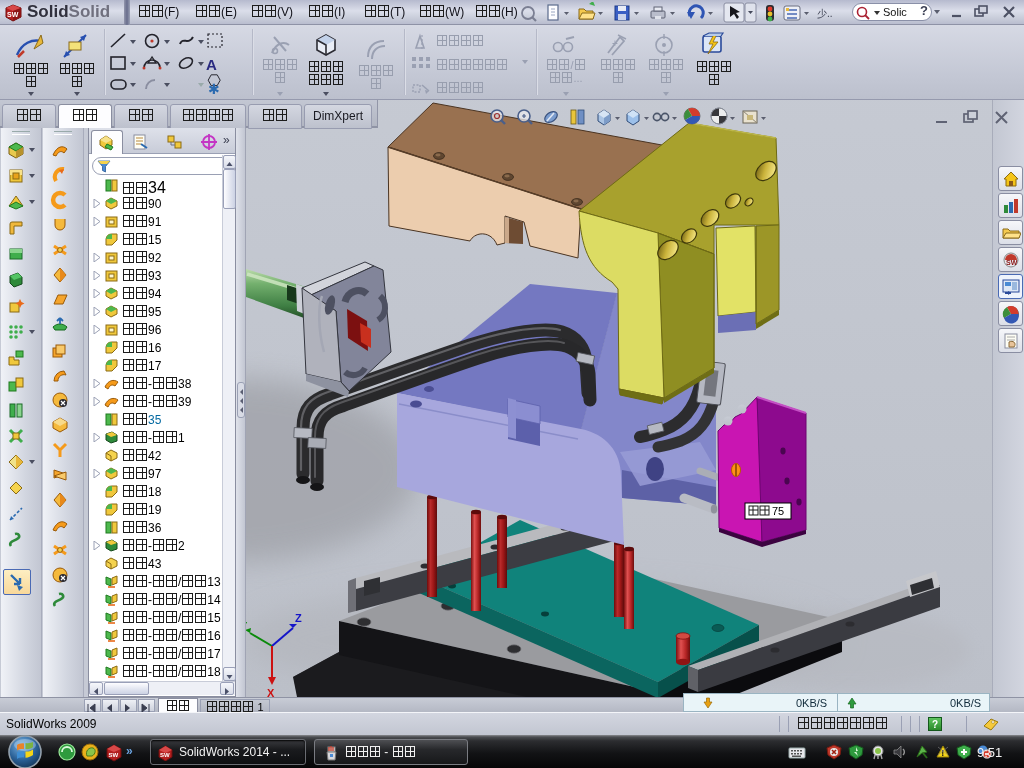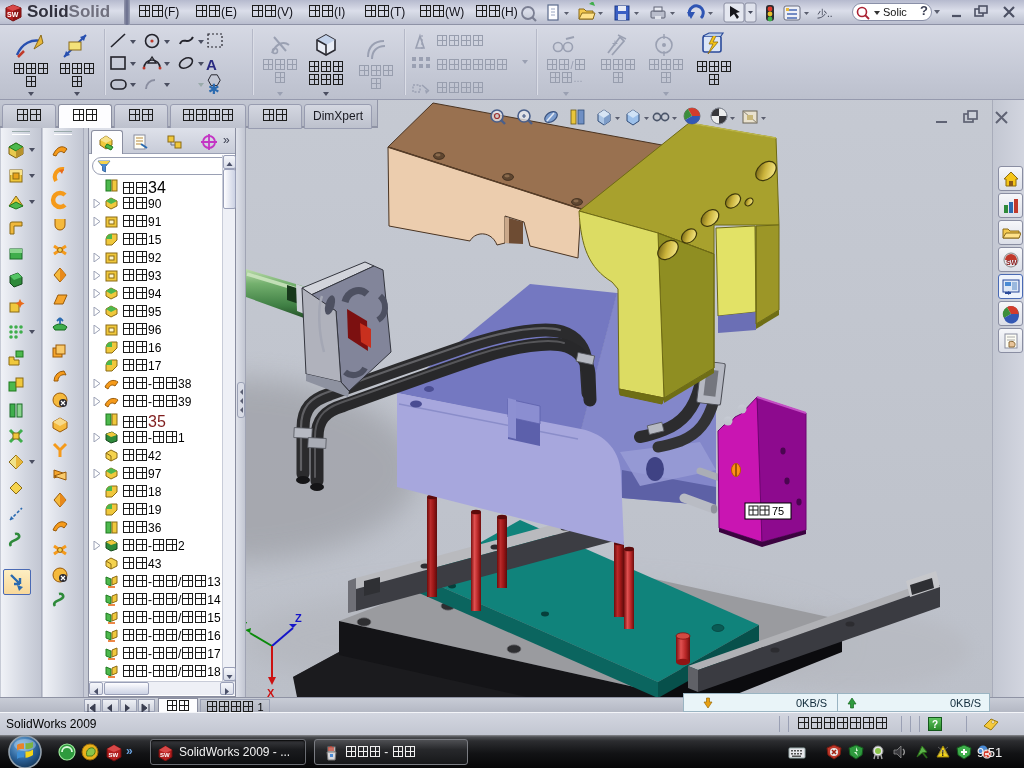--- a/index.html
+++ b/index.html
@@ -811,21 +811,21 @@
         <path d="M1,0 L7,4.5 L1,9 Z" fill="none" stroke="#9aa0b4" stroke-width="1"></path>
       </svg>
       <svg class="abs" style="left:15px;top:266px" width="15" height="15" viewBox="0 0 15 15">
         <path d="M1,11 C4,4 10,3 14,6 L11,10 C8,8 6,9 4,13 Z" fill="#f59a1a" stroke="#9a5a08"></path>
       </svg>
       <span class="abs row" style="left:33px;top:267px;font-size:12px;color:#000"><i class="g" style="width:11px;height:12px"></i><i class="g" style="width:11px;height:12px"></i>-<i class="g" style="width:11px;height:12px"></i><i class="g" style="width:11px;height:12px"></i>39</span>
       <svg class="abs" style="left:15px;top:284px" width="15" height="15" viewBox="0 0 15 15">
         <rect x="2" y="2" width="5" height="11" fill="#4db84d" stroke="#1f7a1f"></rect>
         <rect x="8" y="2" width="5" height="11" fill="#f0c83c" stroke="#8a6a14"></rect>
       </svg>
-      <span class="abs row" style="left:33px;top:285px;font-size:16px;color:#7f1d1d"><i class="g" style="width:11px;height:12px"></i><i class="g" style="width:11px;height:12px"></i>35</span>
+      <span class="abs row" style="left:33px;top:285px;font-size:12px;color:#0369a1"><i class="g" style="width:11px;height:12px"></i><i class="g" style="width:11px;height:12px"></i>35</span>
       <svg class="abs" style="left:4px;top:305px" width="8" height="9">
         <path d="M1,0 L7,4.5 L1,9 Z" fill="none" stroke="#9aa0b4" stroke-width="1"></path>
       </svg>
       <svg class="abs" style="left:15px;top:302px" width="15" height="15" viewBox="0 0 15 15">
         <polygon points="2,4 8,2 13,5 13,11 7,13 2,10" fill="#2e8a3a" stroke="#14481c"></polygon>
         <polygon points="2,4 8,2 13,5 7,7" fill="#f0c83c"></polygon>
       </svg>
       <span class="abs row" style="left:33px;top:303px;font-size:12px;color:#000"><i class="g" style="width:11px;height:12px"></i><i class="g" style="width:11px;height:12px"></i>-<i class="g" style="width:11px;height:12px"></i><i class="g" style="width:11px;height:12px"></i>1</span>
       <svg class="abs" style="left:15px;top:320px" width="15" height="15" viewBox="0 0 15 15">
         <polygon points="2,5 7,2 13,5 13,10 7,13 2,10" fill="#f5d34e" stroke="#8a6a14"></polygon>
@@ -1068,21 +1068,21 @@
         </g>
 <text x="68" y="12" font-size="12" font-weight="bold" fill="#6aa2dE">»</text>
 </svg>
       <div class="abs" style="left:150px;top:4px;width:156px;height:26px;border-radius:3px;
 border:1px solid #6a6c72;background:linear-gradient(#3a3b3f,#1a1b1e 40%,#0e0f11);box-shadow:inset 0 1px 2px #000;">
 <svg class="abs" style="left:6px;top:5px" width="17" height="16" viewBox="0 0 17 16">
 <polygon points="2,5 8.5,1 15,5 15,12 8.5,16 2,12" fill="#b21f1f" stroke="#6d0f0f"></polygon>
 <polygon points="2,5 8.5,1 15,5 8.5,8" fill="#d84848"></polygon>
 <text x="3" y="12" font-size="6" fill="#fff" font-weight="bold">SW</text>
         </svg>
-<span class="abs" style="left:28px;top:5px;font-size:12px;color:#f2f2f2">SolidWorks 2009 - ...</span>
+<span class="abs" style="left:28px;top:5px;font-size:12px;color:#f2f2f2">SolidWorks 2014 - ...</span>
 </div>
       <div class="abs" style="left:314px;top:4px;width:154px;height:26px;border-radius:3px;
 border:1px solid #7a7c82;background:linear-gradient(#4e4f53,#27282b 40%,#17181a);">
 <svg class="abs" style="left:8px;top:5px" width="16" height="16" viewBox="0 0 16 16">
 <rect x="5" y="2" width="7" height="5" fill="#e8e8e8" stroke="#888"></rect>
 <path d="M4,7 L13,7 L12,15 L5,15 Z" fill="#d8d8dc" stroke="#777"></path>
 <path d="M6,2 L6,6 M8,1 L8,6 M10,2 L10,6" stroke="#c03a2a" stroke-width="1.4"></path>
 <path d="M7,9 L10,9 L10,12 L7,12 Z" fill="#4a8ad4"></path>
         </svg>
 <span class="abs row" style="left:30px;top:5px;font-size:12px;color:#f2f2f2"><i class="gw" style="width:10px;height:11px"></i><i class="gw" style="width:10px;height:11px"></i><i class="gw" style="width:10px;height:11px"></i> - <i class="gw" style="width:10px;height:11px"></i><i class="gw" style="width:10px;height:11px"></i></span>

